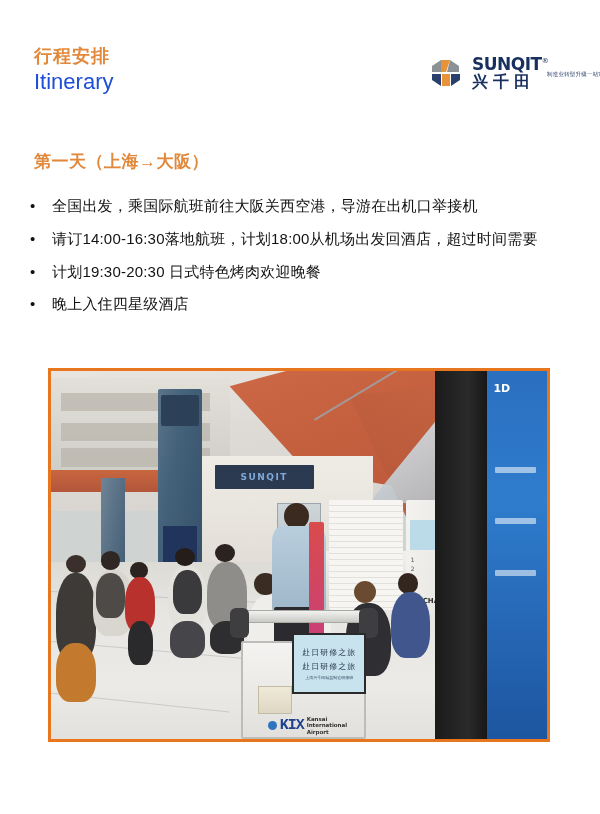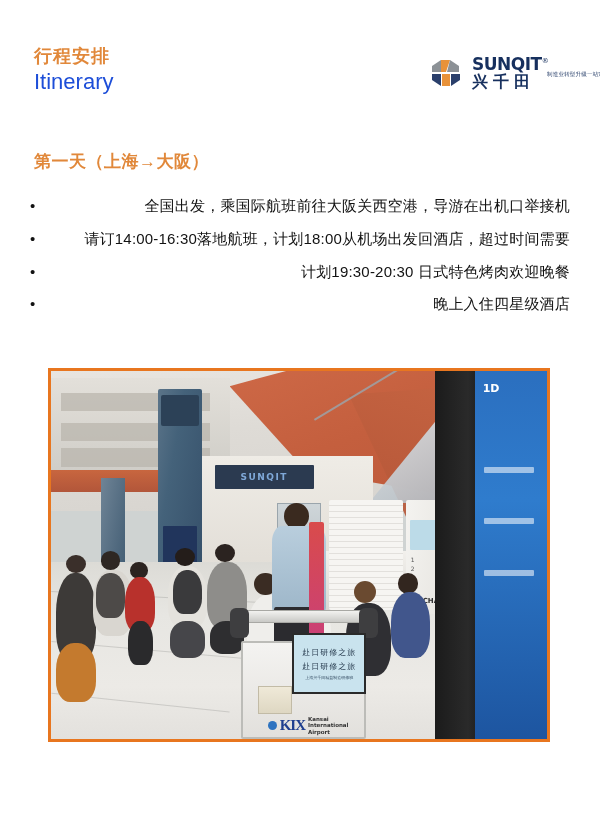--- a/index.html
+++ b/index.html
@@ -128,21 +128,20 @@
     flex: 0 0 auto;
     width: 22px;
     text-align: left;
     font-size: 15px;
     line-height: 1.72;
     color: #121212;
   }
   .itinerary-list li .txt {
     flex: 1 1 auto;
     letter-spacing: 0.2px;
-    text-align: right;
   }
 
   
   .photo-frame {
     position: absolute;
     left: 48px;
     top: 368px;
     width: 502px;
     height: 374px;
     border: 3px solid #e8761f;
@@ -392,21 +391,20 @@
     height: 100%;
     background: linear-gradient(90deg,#1b1b1b,#2a2a2a 60%,#141414);
   }
   .blue-screen {
     position: absolute;
     right: 0;
     top: 0;
     width: 12%;
     height: 100%;
     background: linear-gradient(180deg,#2b6fbf 0%, #2f7ccd 35%, #1d55a0 100%);
-    padding-left: 12px;
   }
   .blue-screen .bs-num {
     position: absolute;
     top: 3%;
     left: 10%;
     color: #fff;
     font-size: 11px;
     font-weight: 700;
     font-family: "DejaVu Sans", sans-serif;
   }
@@ -509,21 +507,21 @@
     left: 20%;
     bottom: 2%;
     display: flex;
     align-items: center;
     gap: 3px;
   }
   .kix-badge .kix {
     font-size: 15px;
     font-weight: 700;
     color: #1f3f8f;
-    font-family: Liberation Serif, serif;
+    font-family: Liberation Mono, monospace;
     letter-spacing: -1px;
   }
   .kix-badge .kix-sub {
     font-size: 5.5px;
     color: #333;
     line-height: 1.15;
     font-family: "DejaVu Sans", sans-serif;
     font-weight: 700;
   }
   .kix-dot {

